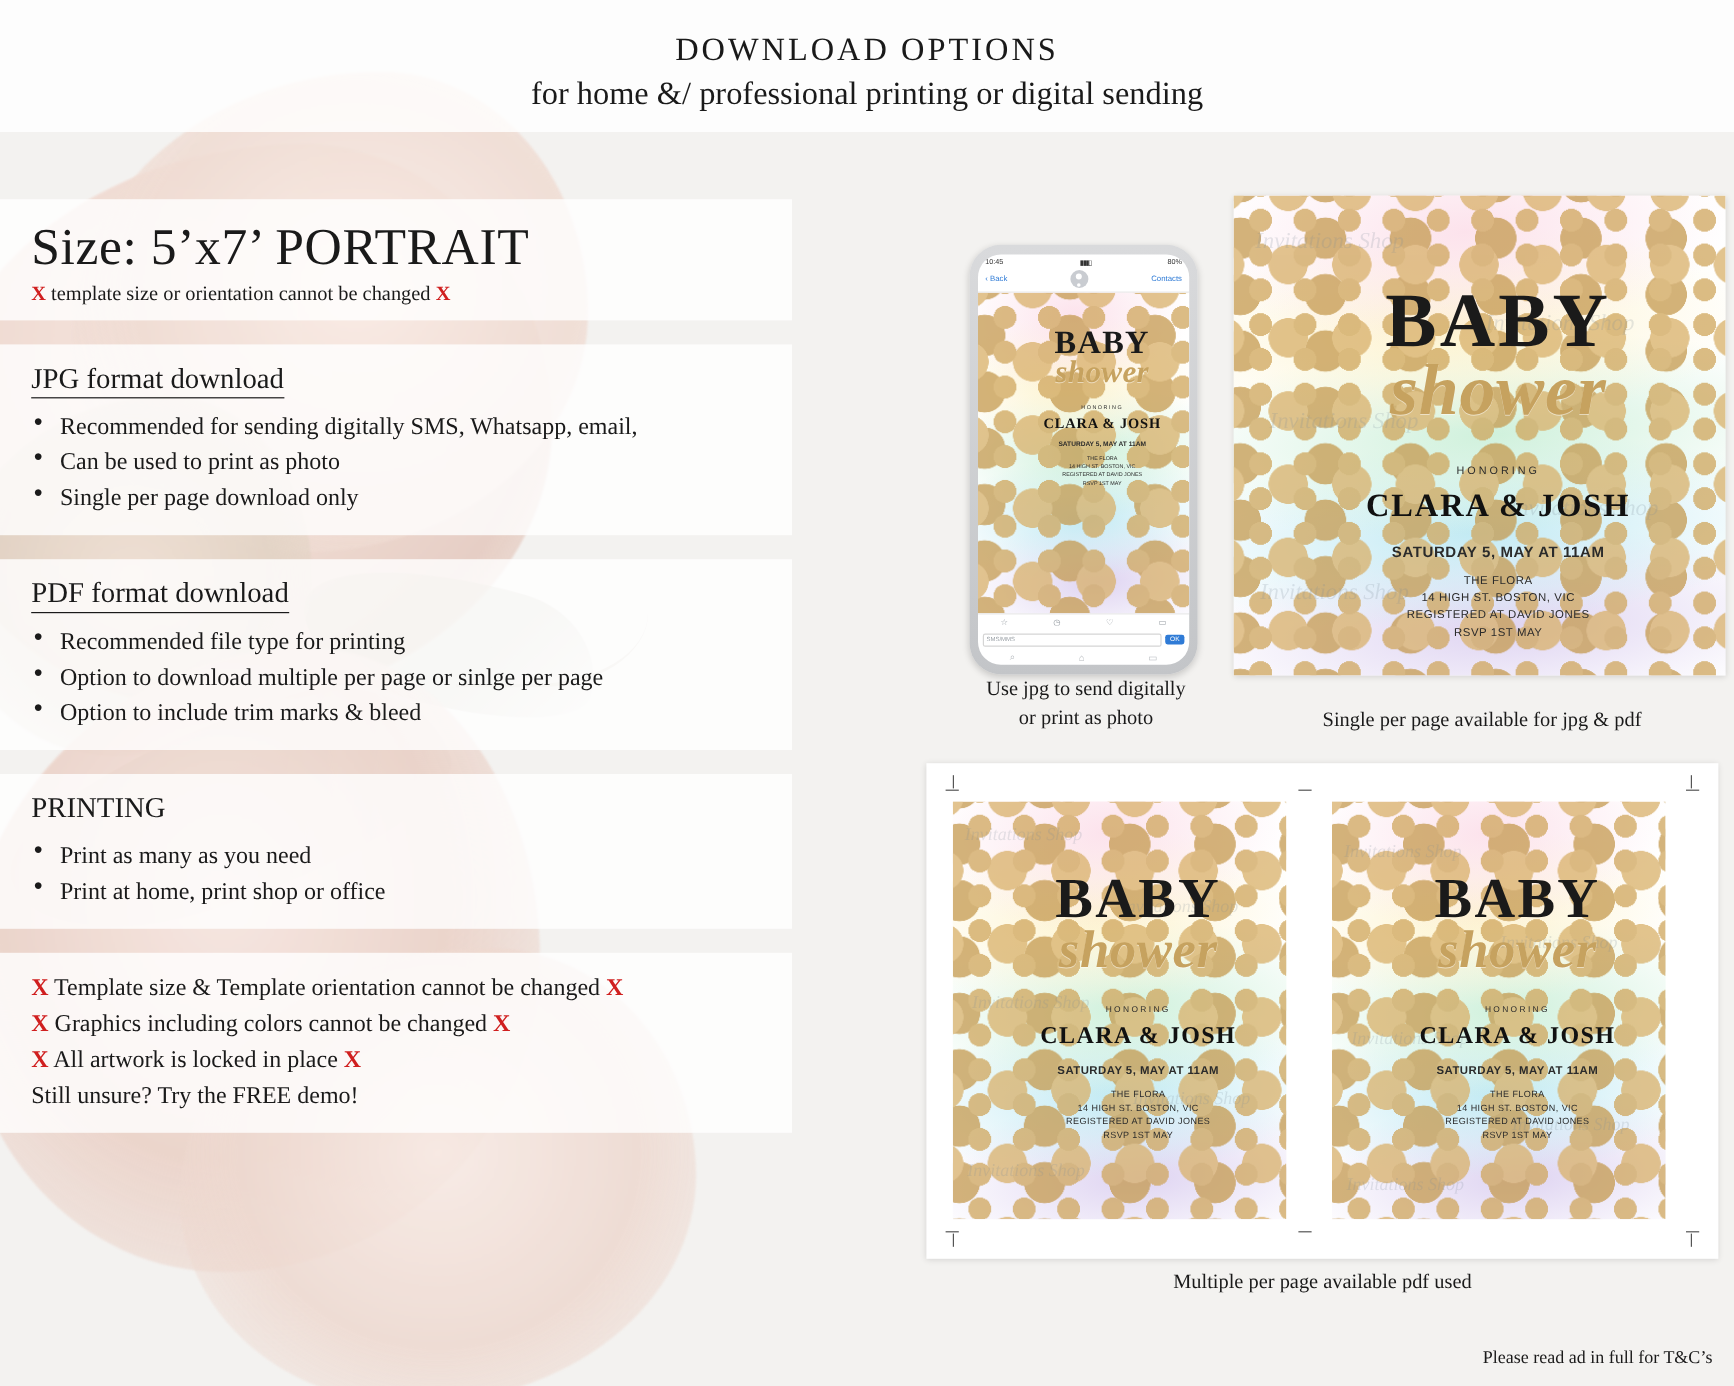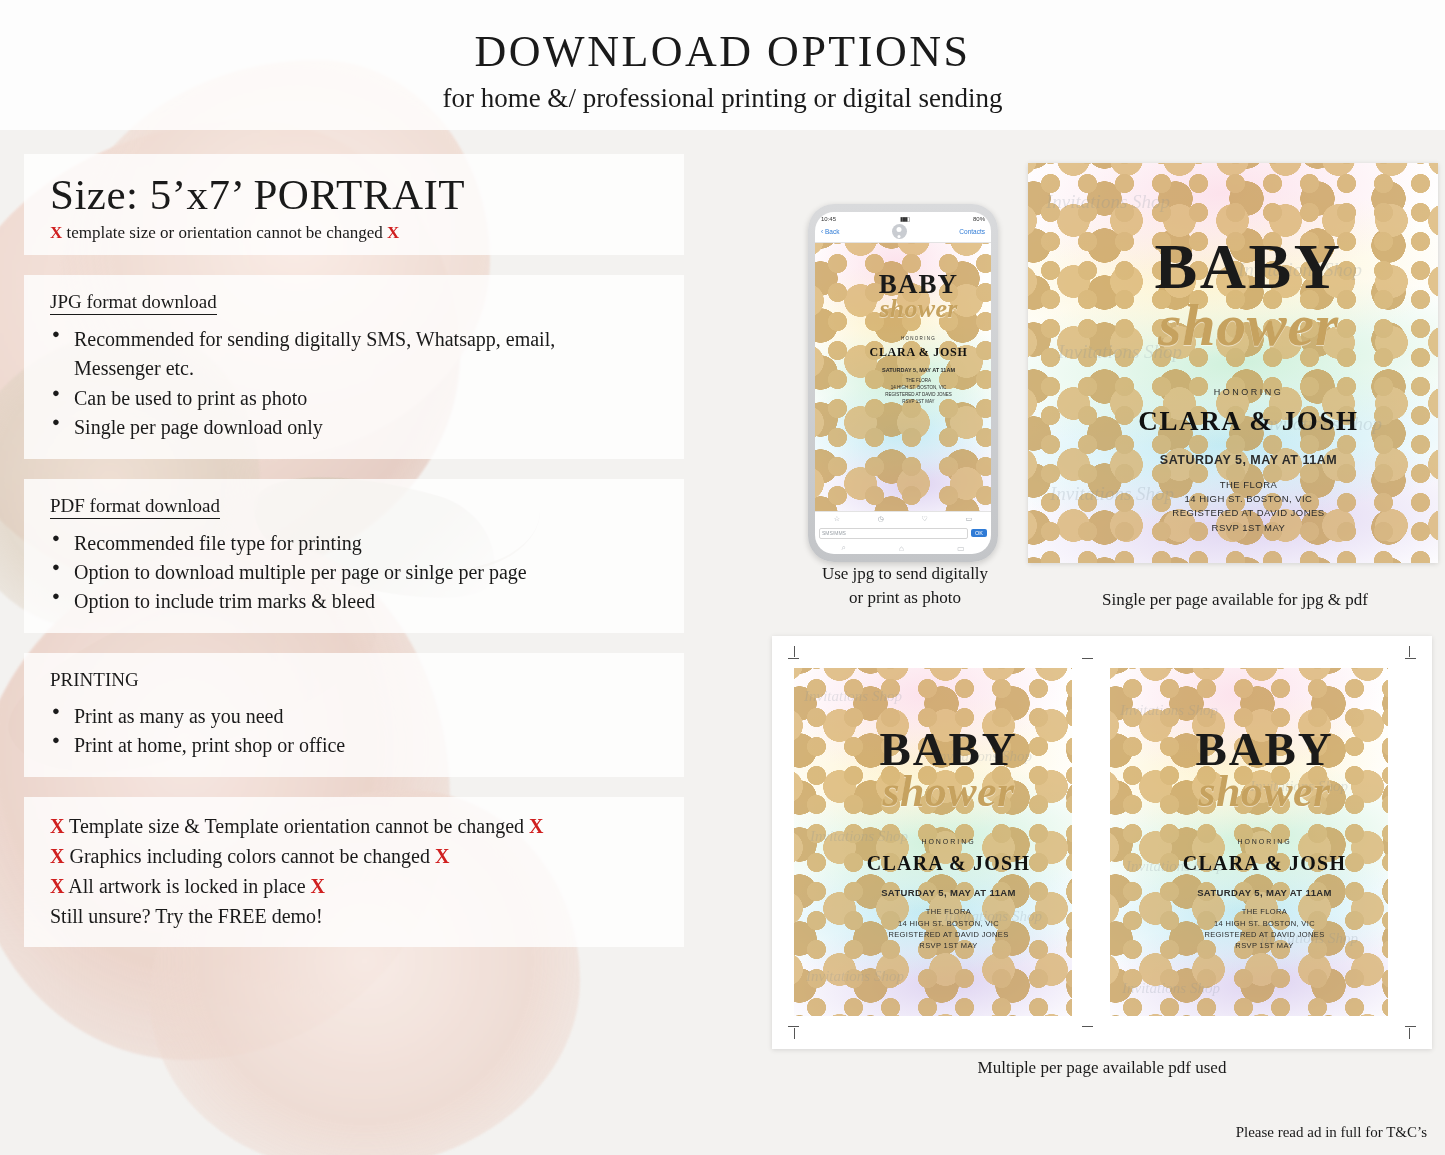--- a/index.html
+++ b/index.html
@@ -19,31 +19,31 @@
   .petal.p3{left:-30px;top:540px;width:480px;height:520px;background:radial-gradient(ellipse at 45% 40%, #f7e6e0 0%, #ebd2c8 50%, rgba(235,210,200,0) 100%);opacity:.9;}
   .petal.p4{left:150px;top:790px;width:430px;height:380px;background:radial-gradient(ellipse at 50% 45%, #f9ebe5 0%, #eed9d0 55%, rgba(238,217,208,0) 100%);opacity:.85;}
   .petal.p5{left:-40px;top:330px;width:300px;height:300px;background:radial-gradient(ellipse at 50% 50%, #efe2d5 0%, #dfd2c2 55%, rgba(223,210,194,0) 100%);opacity:.7;}
   .leaf{position:absolute;background:linear-gradient(120deg,#cfc9b4,#b9b49e 60%,rgba(185,180,158,0));border-radius:70% 30% 60% 40%/50% 60% 40% 50%;opacity:.55;filter:blur(.5px);}
   .leaf.l1{left:0px;top:600px;width:380px;height:150px;transform:rotate(-18deg);}
   .leaf.l2{left:250px;top:480px;width:250px;height:110px;transform:rotate(16deg);opacity:.4;}
   .stem{position:absolute;left:380px;top:470px;width:160px;height:100px;border-bottom:3px solid #cbc3b2;border-radius:0 0 60% 0;opacity:.5;}
 
   
   .header{position:relative;z-index:3;width:100%;background:rgba(255,255,255,.82);padding:26px 0 16px;text-align:center;}
-  .header h1{margin:0;font-size:44px;letter-spacing:2.5px;font-weight:400;}
+  .header h1{margin:0;font-size:27px;letter-spacing:2.5px;font-weight:400;}
   .header h2{margin:6px 0 0;font-size:27px;font-weight:400;}
 
   
-  .left{position:absolute;left:0;top:154px;width:660px;z-index:3;margin-left:24px;}
+  .left{position:absolute;left:0;top:166px;width:660px;z-index:3;}
   .panel{background:rgba(255,255,255,.80);padding:14px 22px 16px 26px;margin-bottom:20px;}
   .panel.tight{padding-bottom:12px;}
   .size-title{font-size:43px;margin:2px 0 4px;font-weight:400;letter-spacing:.5px;}
   .size-sub{font-size:17px;margin:0;}
   .x{color:#d01f1f;font-weight:700;}
-  .sec-title{font-size:19px;margin:2px 0 10px;display:inline-block;border-bottom:1.5px solid #1a1a1a;padding-bottom:1px;}
+  .sec-title{font-size:24px;margin:2px 0 10px;display:inline-block;border-bottom:1.5px solid #1a1a1a;padding-bottom:1px;}
   .sec-title.plain{border-bottom:none;}
   ul{margin:0;padding:0;list-style:none;}
   li{font-size:20px;line-height:1.47;padding-left:24px;position:relative;}
   li:before{content:"●";position:absolute;left:2px;top:-1px;font-size:13px;}
   li.cont:before{content:"";}
   .noedit-title{font-size:21px;margin:2px 0 6px;letter-spacing:.6px;}
   .noedit-line{font-size:20px;line-height:1.5;}
 
   
   .right{position:absolute;left:700px;top:158px;width:745px;z-index:3;}
@@ -160,21 +160,20 @@
       <span class="x">X</span>
       <span>template size or orientation cannot be changed</span>
       <span class="x">X</span>
     </div>
   </div>
 
   <div class="panel">
     <div class="sec-title">JPG format download</div>
     <ul>
       <li>Recommended for sending digitally SMS, Whatsapp, email,</li>
-      <li class="cont">Messenger etc.</li>
       <li>Can be used to print as photo</li>
       <li>Single per page download only</li>
     </ul>
   </div>
 
   <div class="panel">
     <div class="sec-title">PDF format download</div>
     <ul>
       <li>Recommended file type for printing</li>
       <li>Option to download multiple per page or sinlge per page</li>

